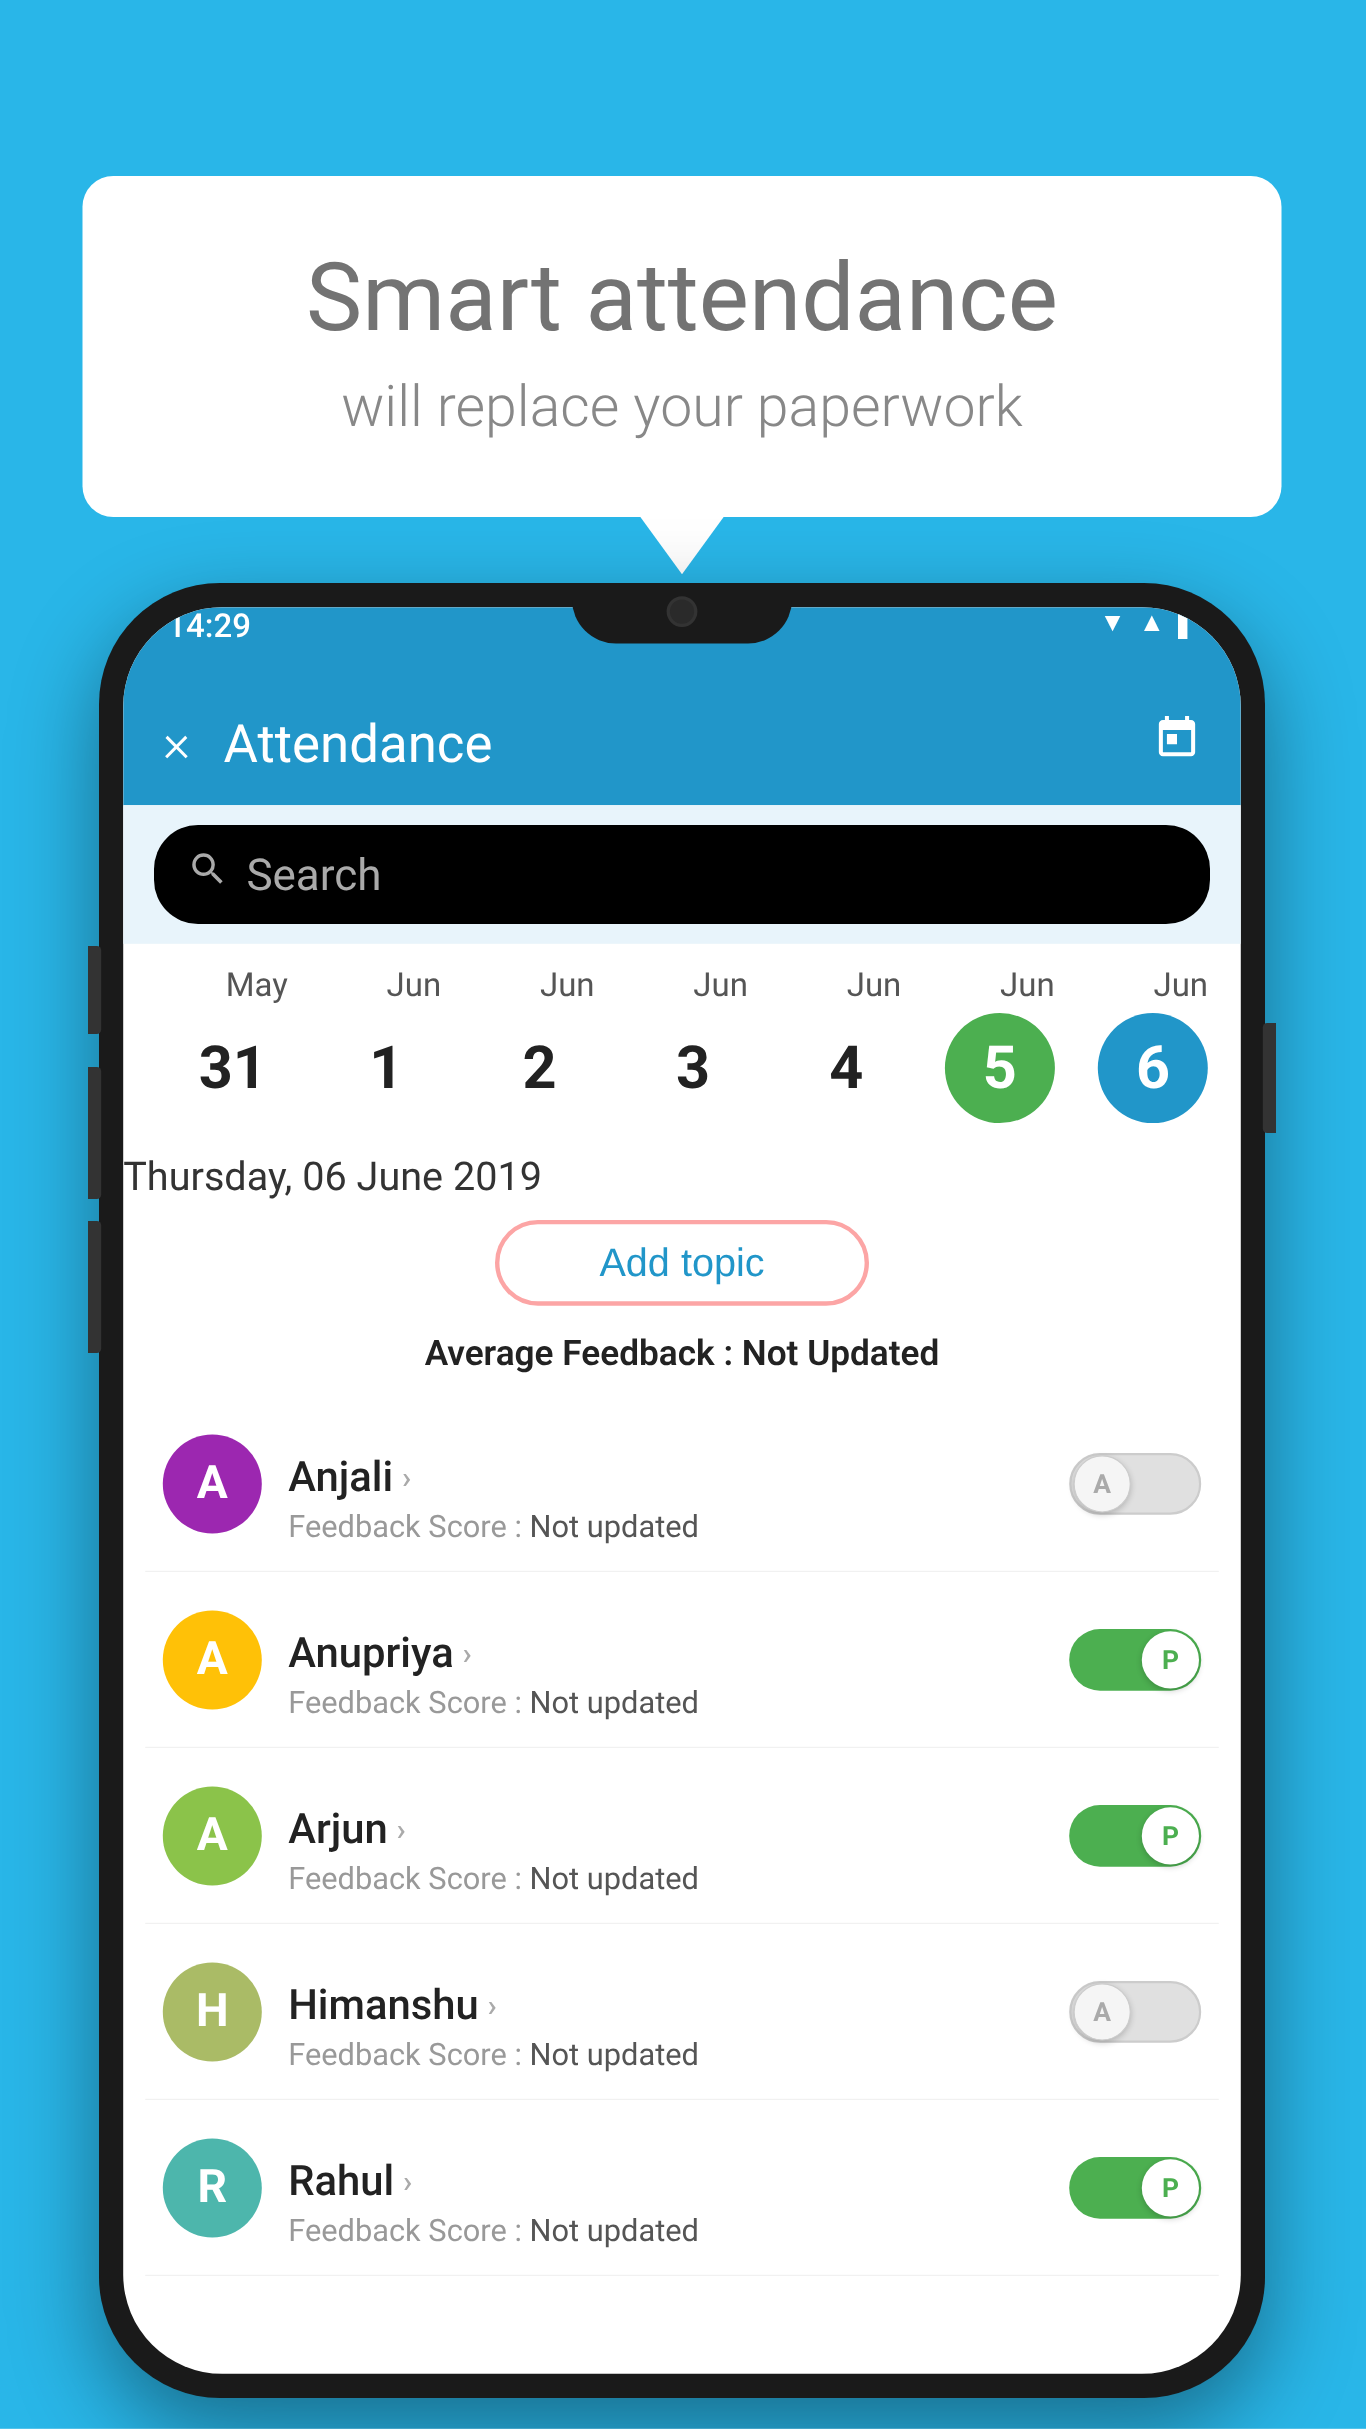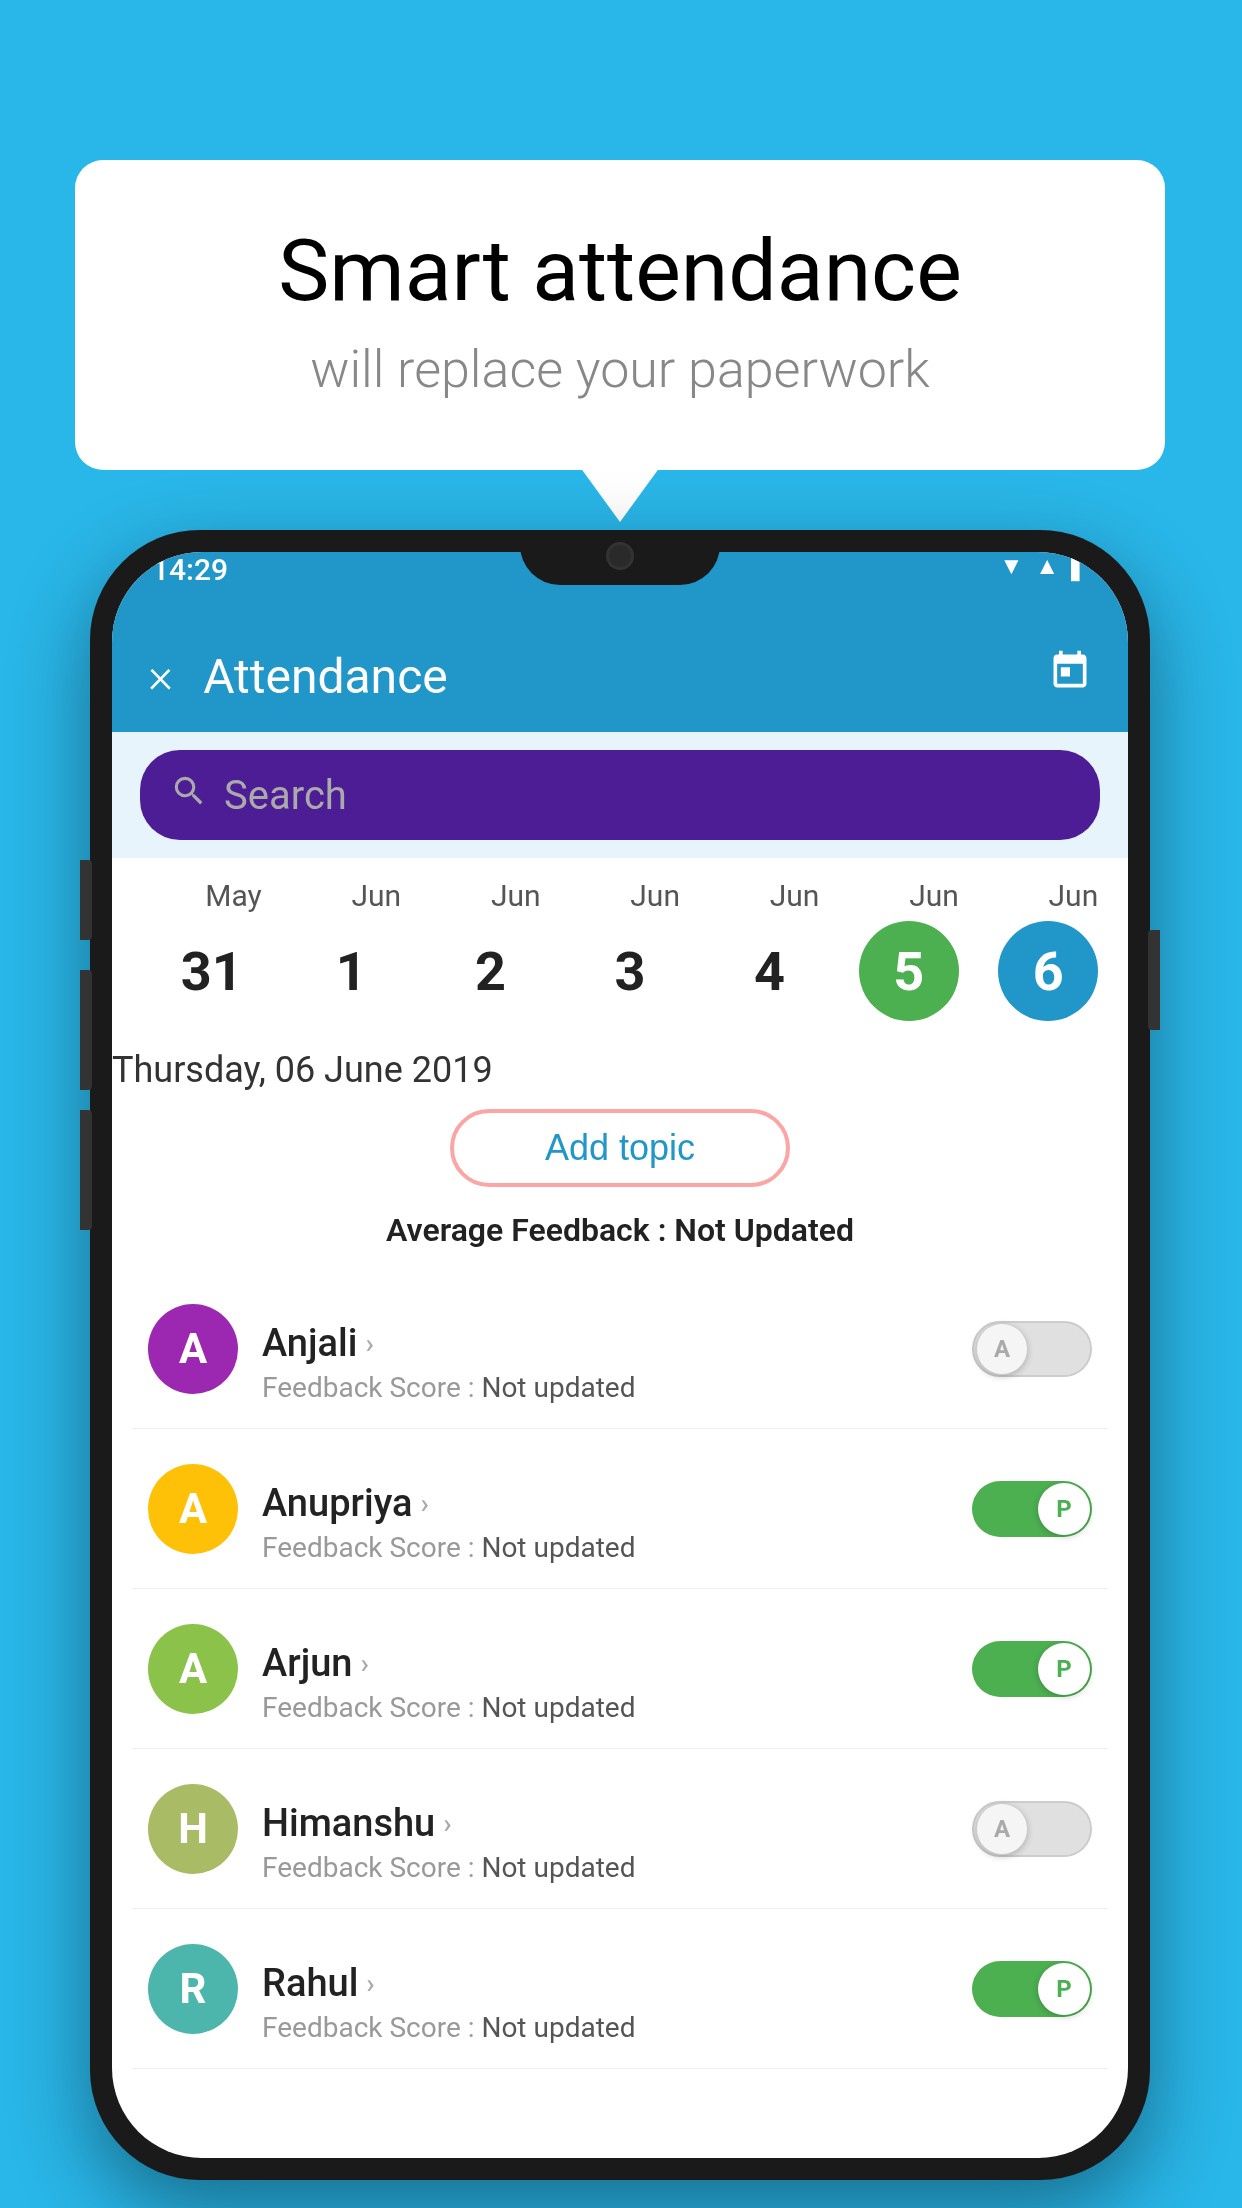--- a/index.html
+++ b/index.html
@@ -30,21 +30,21 @@
       left: 50%;
       transform: translateX(-50%);
       width: 0;
       height: 0;
       border-left: 40px solid transparent;
       border-right: 40px solid transparent;
       border-top: 55px solid white;
     }
     .bubble-title {
       font-size: 86px;
-      color: #000000;
+      color: #737373;
       font-weight: 400;
       margin-bottom: 18px;
     }
     .bubble-subtitle {
       font-size: 52px;
       color: #888;
       font-weight: 300;
     }
 
     
@@ -146,21 +146,21 @@
     .app-bar-calendar {
       color: white;
       font-size: 42px;
     }
     
     .search-container {
       background: #e8f4fb;
       padding: 18px 28px;
     }
     .search-box {
-      background: #4c1d95;
+      background: #000000;
       border-radius: 40px;
       height: 90px;
       display: flex;
       align-items: center;
       padding: 0 30px;
       gap: 16px;
     }
     .search-icon-wrap {
       color: #aaa;
       font-size: 38px;

